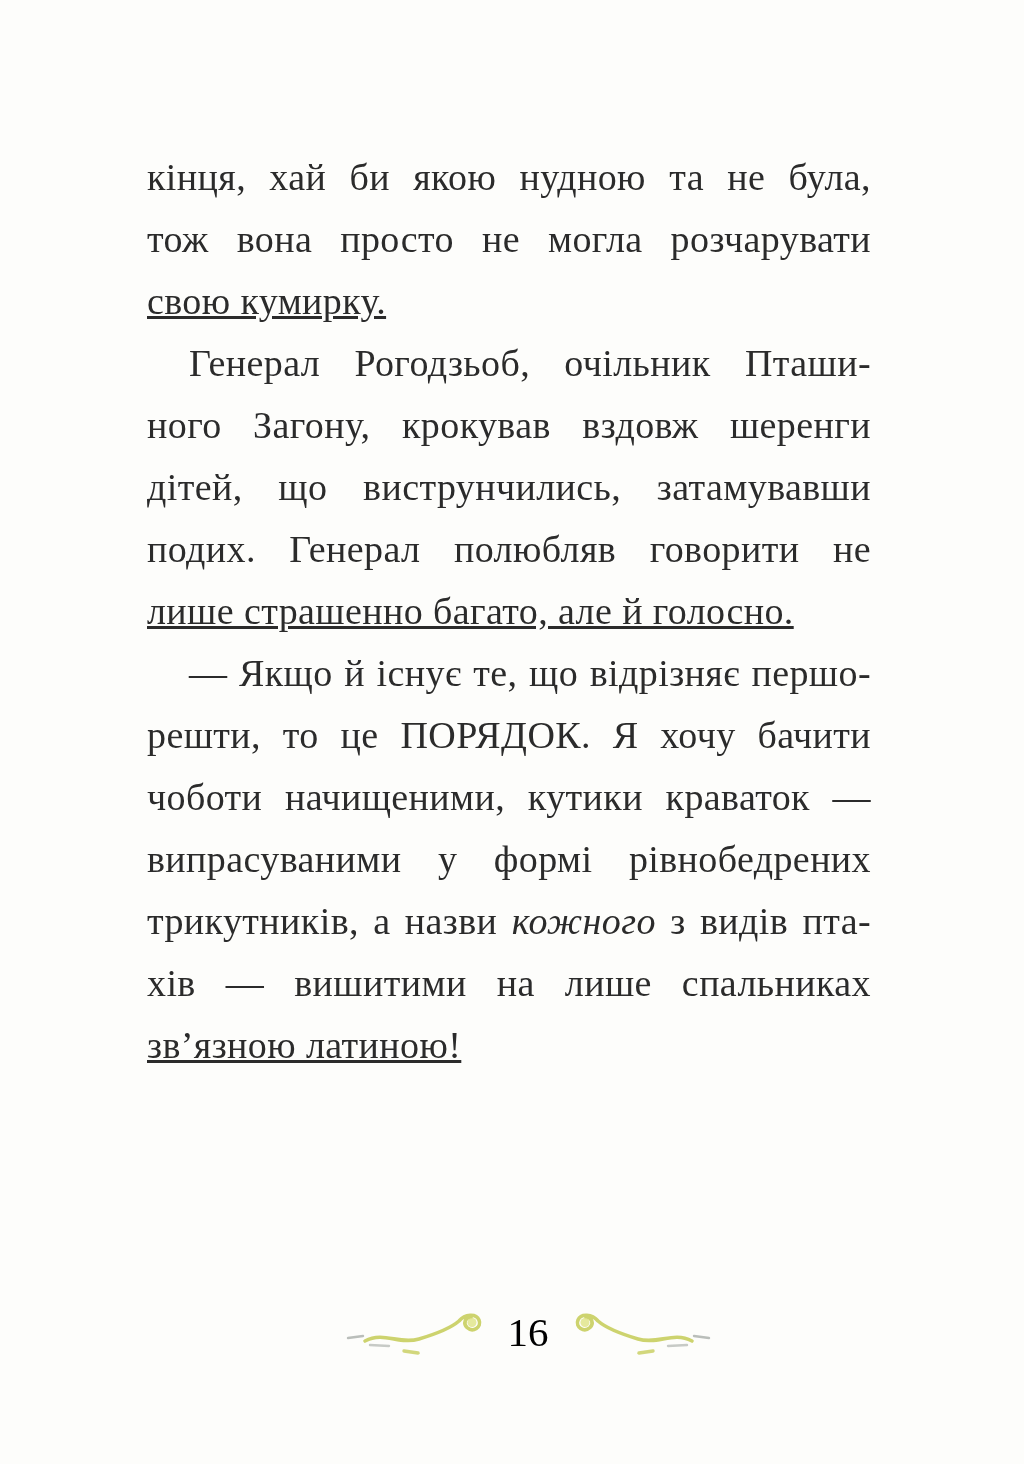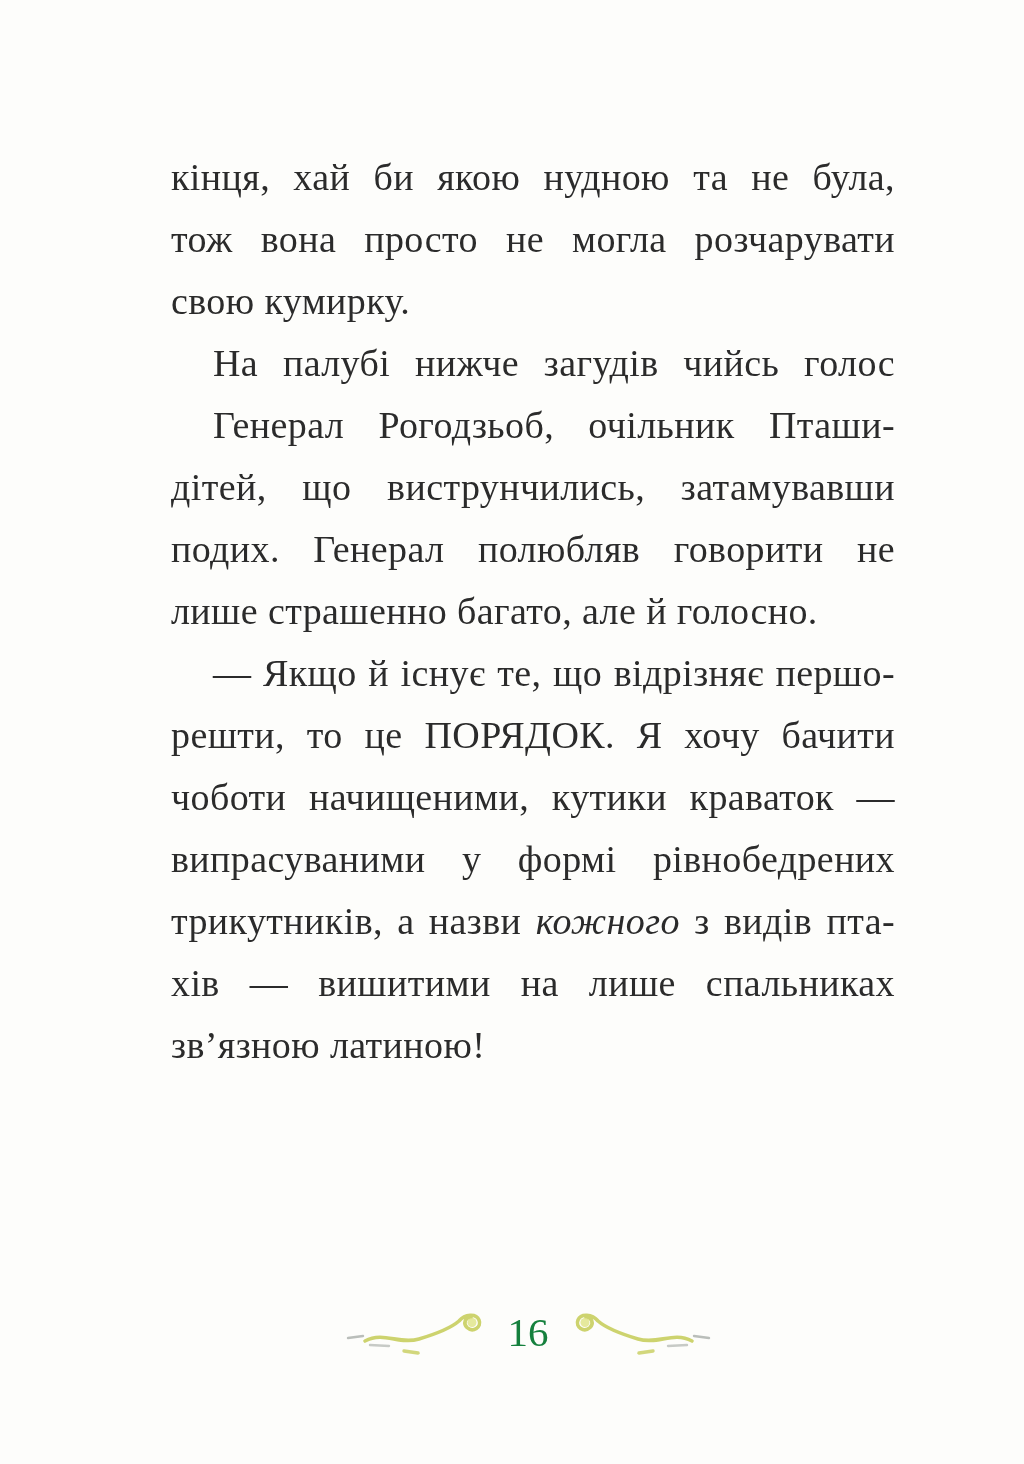--- a/index.html
+++ b/index.html
@@ -14,36 +14,37 @@
     color: #2b2b2b;
     position: relative;
     overflow: hidden;
   }
   .page {
     position: absolute;
     inset: 0;
   }
   .text-block {
     position: absolute;
-    left: 171px;
+    left: 147px;
     top: 146px;
     width: 724px;
     font-size: 38px;
     line-height: 62px;
     letter-spacing: 0.4px;
   }
   .line {
     white-space: nowrap;
     text-align: justify;
     text-align-last: justify;
     height: 62px;
   }
   .line.last {
     text-align: right;
     text-align-last: left;
+    text-decoration: underline;
   }
   .line.indent {
     padding-left: 42px;
   }
   .line .italic {
     font-style: italic;
   }
   .footer {
     position: absolute;
     top: 1306px;
@@ -51,43 +52,43 @@
     width: 100%;
     display: flex;
     align-items: center;
     justify-content: center;
     gap: 12px;
     transform: translateX(16px);
   }
   .page-number {
     font-size: 41px;
     line-height: 1;
-    color: #15803d;
+    color: #000000;
     padding-bottom: 6px;
   }
   .flourish {
     width: 152px;
     height: 58px;
     flex: 0 0 auto;
   }
   .flourish.right {
     transform: scaleX(-1);
   }
 </style>
 </head>
 <body style="background: rgb(253, 253, 251); color: rgb(43, 43, 43);">
 
 <div class="page">
 
   <div class="text-block">
       <div class="line"><span>кінця, хай би якою нудною та не була,</span></div>
       <div class="line"><span>тож вона просто не могла розчарувати</span></div>
       <div class="line last"><span>свою кумирку.</span></div>
-      <div class="line indent"><span>На палубі нижче загудів чийсь голос</span></div>
       <div class="line indent"><span>Генерал Рогодзьоб, очільник Пташи-</span></div>
+      <div class="line"><span>ного Загону, крокував вздовж шеренги</span></div>
       <div class="line"><span>дітей, що виструнчились, затамувавши</span></div>
       <div class="line"><span>подих. Генерал полюбляв говорити не</span></div>
       <div class="line last"><span>лише страшенно багато, але й голосно.</span></div>
       <div class="line indent"><span>— Якщо й існує те, що відрізняє першо-</span></div>
       <div class="line"><span>решти, то це ПОРЯДОК. Я хочу бачити</span></div>
       <div class="line"><span>чоботи начищеними, кутики краваток —</span></div>
       <div class="line"><span>випрасуваними у формі рівнобедрених</span></div>
       <div class="line"><span>трикутників, а назви </span><span class="italic">кожного</span><span> з видів пта-</span></div>
       <div class="line"><span>хів — вишитими на лише спальниках</span></div>
       <div class="line last"><span>зв’язною латиною!</span></div>

